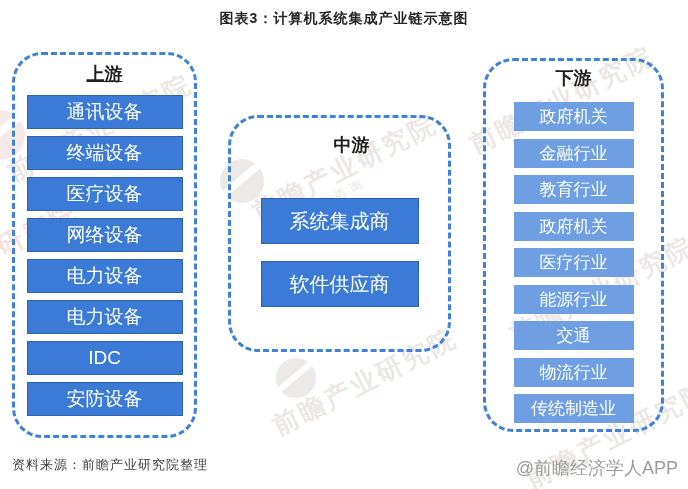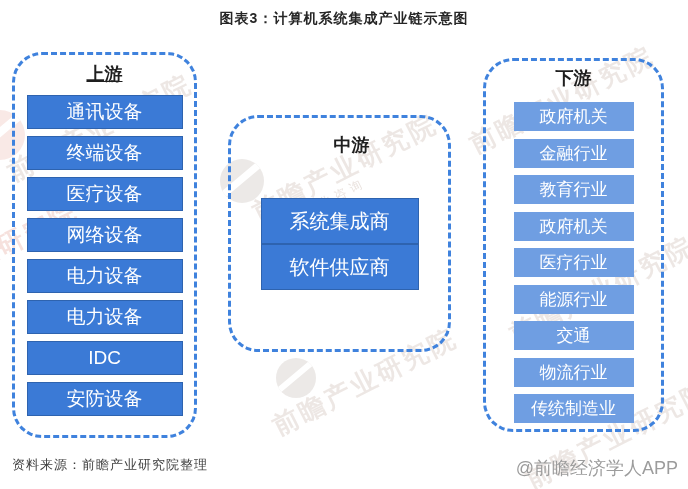--- a/index.html
+++ b/index.html
@@ -29,21 +29,21 @@
   .panel-downstream{left:483px;top:58px;width:181px;height:374px;}
   .panel-heading{
     text-align:center;font-weight:bold;font-size:18px;color:var(--heading-text);
     line-height:22px;
   }
   .panel-upstream .panel-heading{margin-top:8px;text-decoration:underline;}
   .panel-midstream .panel-heading{margin-top:16px;padding-left:24px;}
   .panel-downstream .panel-heading{margin-top:6px;}
   .boxes{display:flex;flex-direction:column;align-items:center;}
   .panel-upstream .boxes{margin-top:10px;gap:7px;}
-  .panel-midstream .boxes{margin-top:42px;gap:0;}
+  .panel-midstream .boxes{margin-top:42px;gap:17px;}
   .panel-downstream .boxes{margin-top:13px;gap:7.5px;}
   .box{
     display:flex;align-items:center;justify-content:center;
     color:var(--box-text);text-align:center;flex:0 0 auto;
   }
   .box-primary{width:156px;height:34px;font-size:19px;background:var(--accent);border:1px solid var(--accent-border);}
   .box-mid{width:158px;height:46px;font-size:20px;background:var(--accent);border:1px solid var(--accent-border);}
   .box-light{width:120px;height:29px;font-size:17px;background:var(--light-blue);}
   .footer-source{position:absolute;left:12px;top:456px;font-size:13px;color:var(--source-text);letter-spacing:1px;}
   .footer-credit{position:absolute;right:10px;top:456px;font-size:18px;color:var(--credit-text);}

